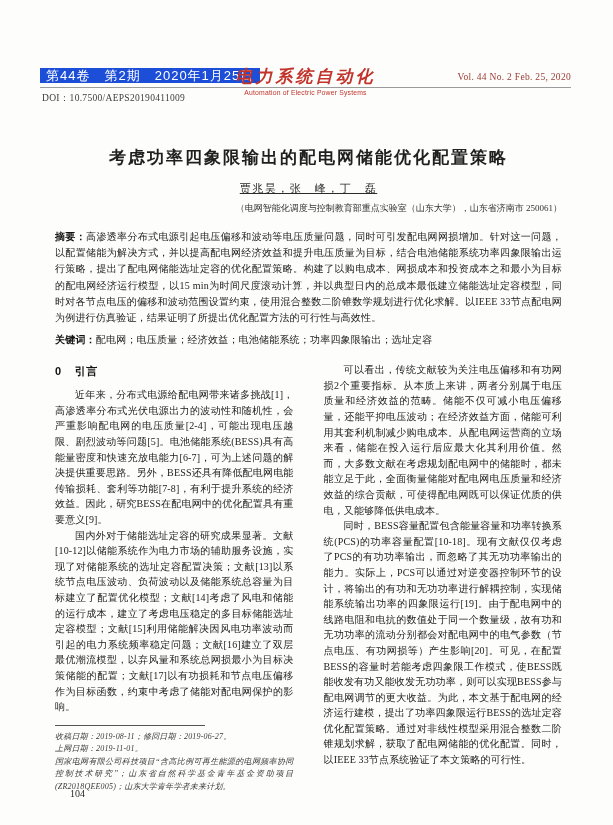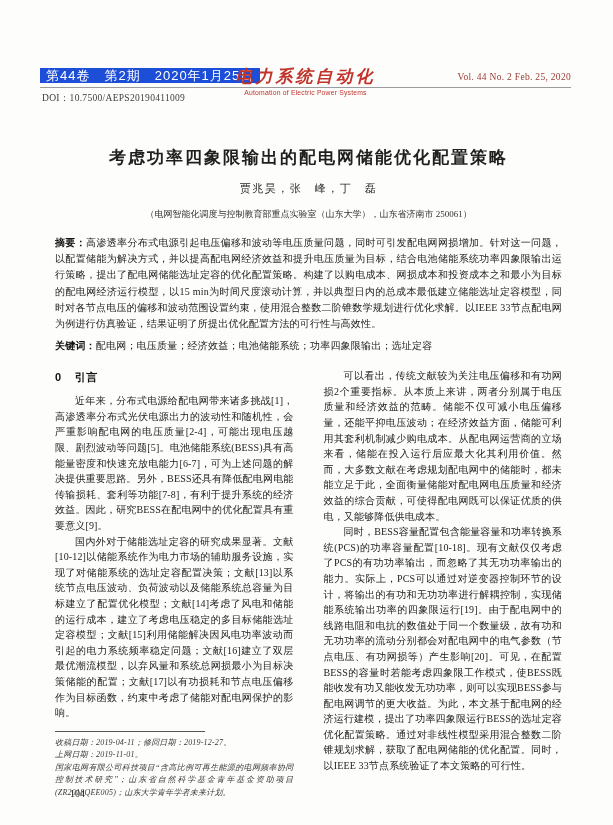--- a/index.html
+++ b/index.html
@@ -45,24 +45,24 @@
   }
 
   
   .content { position:absolute; left:55px; right:51px; top:146px; }
   .article-title {
     text-align:center; font-size:17px; font-weight:bold;
     letter-spacing:2px; color:#1f1f1f; margin-bottom:12px;
   }
   .authors {
     text-align:center; font-size:11px; letter-spacing:1.5px;
-    color:#2a2a2a; margin-bottom:12px;
+    color:#2a2a2a; margin-bottom:6px;text-decoration:underline;
   }
   .affiliation {
-    text-align:center; font-size:9px; color:#333; margin-bottom:14px;
+    text-align:right; font-size:9px; color:#333; margin-bottom:14px;
   }
   .abstract {
     font-size:10px; line-height:16.2px; text-align:justify;
     color:#222; margin-bottom:6px; letter-spacing:0.2px;
   }
   .abstract b, .keywords b { font-weight:bold; color:#111; }
   .keywords {
     font-size:10px; line-height:16px; text-align:justify;
     color:#222; margin-bottom:14px; letter-spacing:0.2px;
   }
@@ -129,21 +129,21 @@
 
     <div class="columns">
 
       <div class="col">
         <h2 class="sec-heading"><span class="sec-num">0</span><span>引言</span></h2>
         <p class="body-p">近年来，分布式电源给配电网带来诸多挑战[1]，高渗透率分布式光伏电源出力的波动性和随机性，会严重影响配电网的电压质量[2-4]，可能出现电压越限、剧烈波动等问题[5]。电池储能系统(BESS)具有高能量密度和快速充放电能力[6-7]，可为上述问题的解决提供重要思路。另外，BESS还具有降低配电网电能传输损耗、套利等功能[7-8]，有利于提升系统的经济效益。因此，研究BESS在配电网中的优化配置具有重要意义[9]。</p>
         <p class="body-p">国内外对于储能选址定容的研究成果显著。文献[10-12]以储能系统作为电力市场的辅助服务设施，实现了对储能系统的选址定容配置决策；文献[13]以系统节点电压波动、负荷波动以及储能系统总容量为目标建立了配置优化模型；文献[14]考虑了风电和储能的运行成本，建立了考虑电压稳定的多目标储能选址定容模型；文献[15]利用储能解决因风电功率波动而引起的电力系统频率稳定问题；文献[16]建立了双层最优潮流模型，以弃风量和系统总网损最小为目标决策储能的配置；文献[17]以有功损耗和节点电压偏移作为目标函数，约束中考虑了储能对配电网保护的影响。</p>
 
         <div class="footnote">
           <div class="footnote-rule"></div>
-          <p>收稿日期：2019-04-11；修回日期：2019-12-27。</p>
+          <p>收稿日期：2019-08-11；修回日期：2019-06-27。</p>
           <p>上网日期：2019-11-01。</p>
           <p>国家电网有限公司科技项目“含高比例可再生能源的电网频率协同控制技术研究”；山东省自然科学基金青年基金资助项目(ZR2018QEE005)；山东大学青年学者未来计划。</p>
         </div>
       </div>
 
       <div class="col">
         <p class="body-p">可以看出，传统文献较为关注电压偏移和有功网损2个重要指标。从本质上来讲，两者分别属于电压质量和经济效益的范畴。储能不仅可减小电压偏移量，还能平抑电压波动；在经济效益方面，储能可利用其套利机制减少购电成本。从配电网运营商的立场来看，储能在投入运行后应最大化其利用价值。然而，大多数文献在考虑规划配电网中的储能时，都未能立足于此，全面衡量储能对配电网电压质量和经济效益的综合贡献，可使得配电网既可以保证优质的供电，又能够降低供电成本。</p>
         <p class="body-p">同时，BESS容量配置包含能量容量和功率转换系统(PCS)的功率容量配置[10-18]。现有文献仅仅考虑了PCS的有功功率输出，而忽略了其无功功率输出的能力。实际上，PCS可以通过对逆变器控制环节的设计，将输出的有功和无功功率进行解耦控制，实现储能系统输出功率的四象限运行[19]。由于配电网中的线路电阻和电抗的数值处于同一个数量级，故有功和无功功率的流动分别都会对配电网中的电气参数（节点电压、有功网损等）产生影响[20]。可见，在配置BESS的容量时若能考虑四象限工作模式，使BESS既能收发有功又能收发无功功率，则可以实现BESS参与配电网调节的更大收益。为此，本文基于配电网的经济运行建模，提出了功率四象限运行BESS的选址定容优化配置策略。通过对非线性模型采用混合整数二阶锥规划求解，获取了配电网储能的优化配置。同时，以IEEE 33节点系统验证了本文策略的可行性。</p>
       </div>
 

